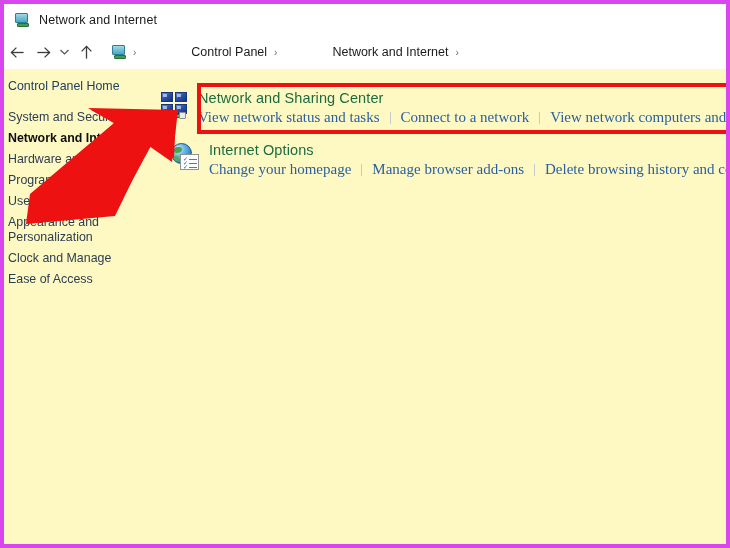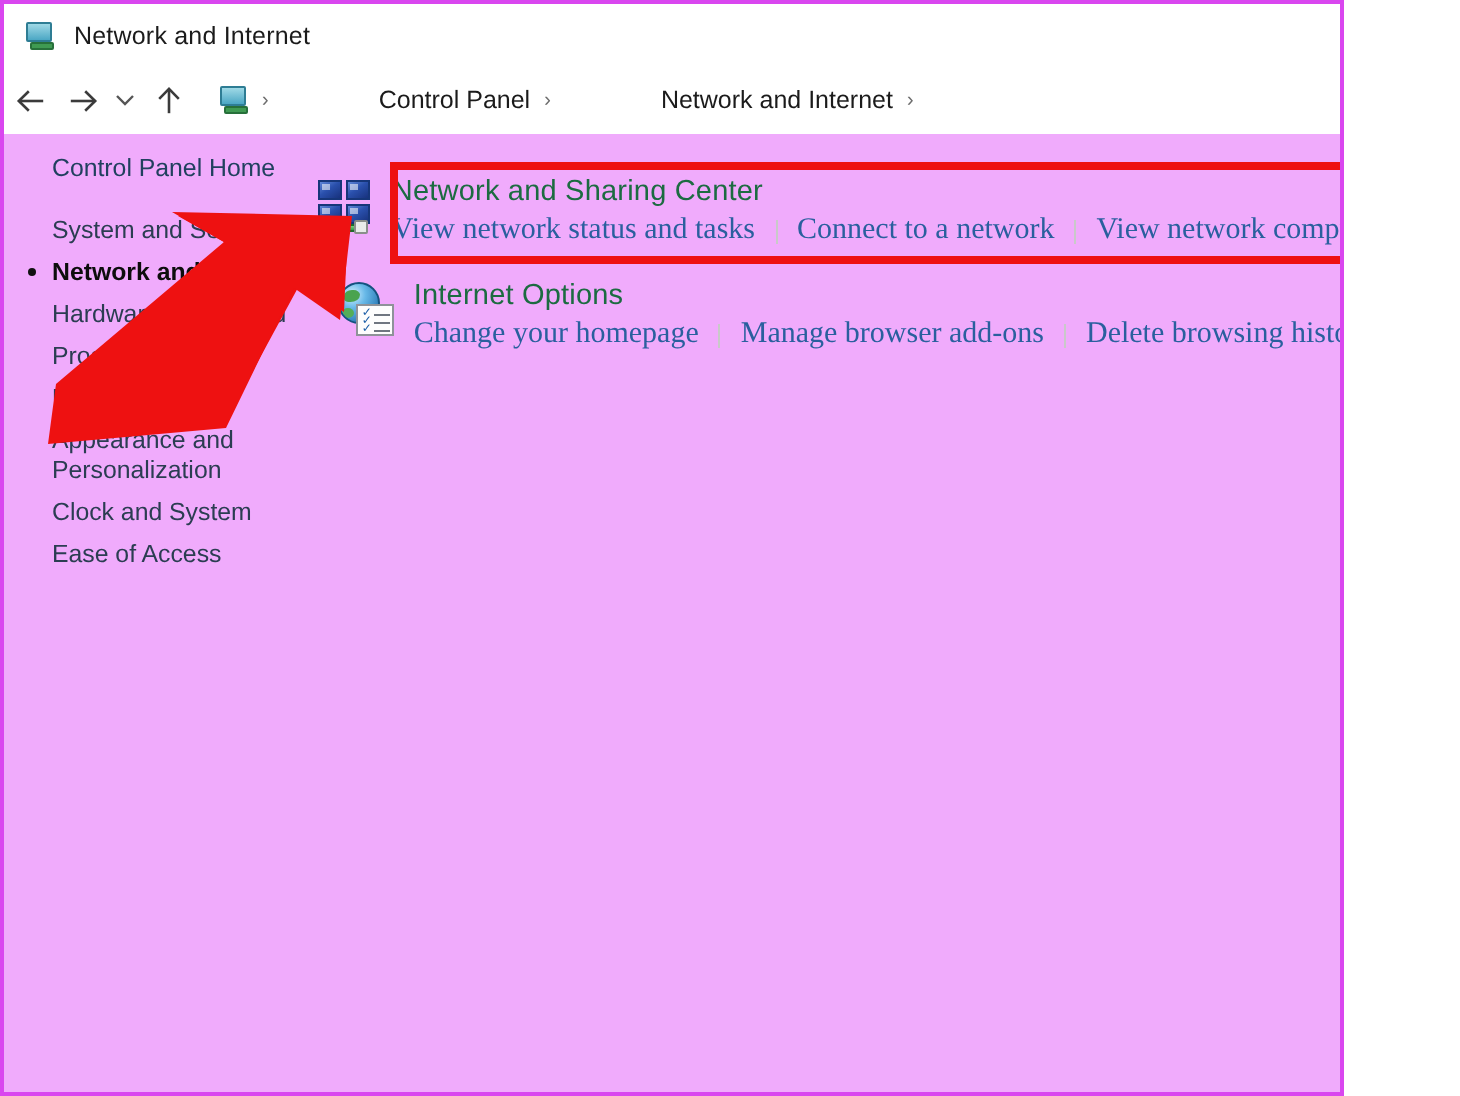--- a/index.html
+++ b/index.html
@@ -9,25 +9,25 @@
   }
   body {
     width: 730px;
     height: 548px;
     font-family: "Liberation Sans", sans-serif;
     overflow: hidden;
   }
 
   #window {
     position: relative;
-    width: 672px;
+    width: 730px;
     height: 548px;
     box-sizing: border-box;
-    border: 2px solid #d946ef;
-    background: #f0abfc;
+    border: 4px solid #d946ef;
+    background: #fef9c3;
     overflow: hidden;
   }
 
   
   #titlebar {
     position: absolute;
     left: 0;
     top: 0;
     width: 100%;
     height: 31px;
@@ -122,21 +122,21 @@
     padding: 0 5px;
     user-select: none;
   }
 
   
   #sidebar {
     position: absolute;
     left: 0;
     top: 72px;
     width: 190px;
-    padding-left: 24px;
+    padding-left: 4px;
     box-sizing: border-box;
   }
   .side-link {
     font-size: 12.4px;
     color: #2b3d52;
     line-height: 15px;
     padding: 3px 0;
     white-space: nowrap;
   }
   .side-link.home { color: #21405f; }
@@ -421,21 +421,21 @@
     </div>
 
     <div class="side-link">Hardware and Sound</div>
 
     <div class="side-link">Programs</div>
 
     <div class="side-link">User Accounts</div>
 
     <div class="side-link two-line">Appearance and Personalization</div>
 
-    <div class="side-link">Clock and System</div>
+    <div class="side-link">Clock and Manage</div>
 
     <div class="side-link">Ease of Access</div>
 
   </div>
 
   <div id="content">
 
     <div class="category">
       <div class="cat-icon-wrap">
         <div class="nsc-icon">

